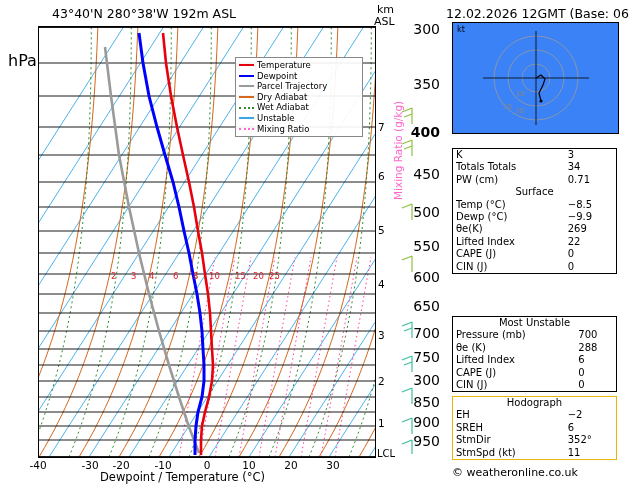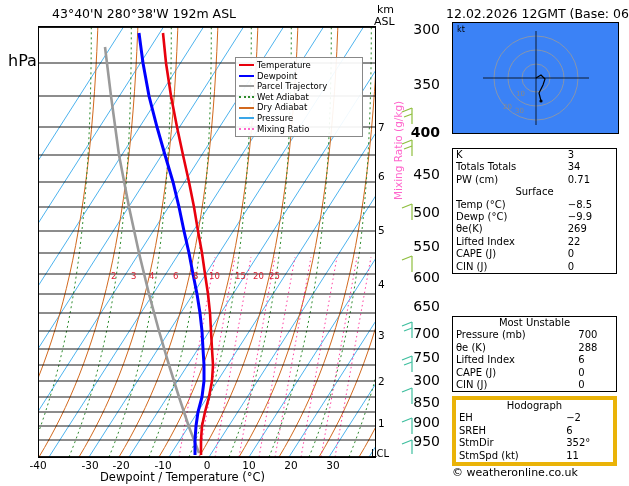--- a/index.html
+++ b/index.html
@@ -15,21 +15,21 @@
 
   #plot{position:absolute;left:38px;top:26px;width:336px;height:430px;border:1px solid #000;background:#fff;overflow:hidden;}
   #plot svg{position:absolute;left:0;top:0;}
 
   .ylab{position:absolute;right:0;font-size:14px;color:#000;text-align:right;width:34px;}
   .xlab{position:absolute;font-size:10.5px;color:#000;text-align:center;width:30px;}
   .kmlab{position:absolute;left:378px;font-size:10.5px;color:#000;}
   #xaxis-title{position:absolute;left:100px;top:470px;font-size:11.5px;color:#000;}
   #mixing-title{position:absolute;left:392px;top:200px;font-size:10.5px;color:#ff66cc;
       transform:rotate(-90deg);transform-origin:left top;white-space:nowrap;}
-  #lcl-label{position:absolute;left:359px;top:448px;font-size:10px;color:#000;padding-left:12px;}
+  #lcl-label{position:absolute;left:377px;top:448px;font-size:10px;color:#000;}
 
   
   #legend{position:absolute;left:196px;top:30px;width:120px;background:rgba(255,255,255,.92);
       border:1px solid #888;padding:2px 3px;font-size:8.5px;line-height:10.6px;}
   #legend .row{display:flex;align-items:center;gap:3px;}
   #legend .sw{width:15px;height:0;border-top-width:2px;border-top-style:solid;}
   #legend .sw.dashed{border-top-style:dotted;}
 
   
   .mr{position:absolute;font-size:8.5px;color:#d23;}
@@ -39,21 +39,21 @@
   #date-title{position:absolute;left:2px;top:6px;font-size:12.5px;color:#000;white-space:nowrap;}
   #hodo-box{position:absolute;left:8px;top:22px;width:165px;height:110px;border:1px solid #000;background:#3b82f6;}
   #kt-label{position:absolute;left:4px;top:2px;font-size:8px;color:#000;}
 
   table.info{position:absolute;border-collapse:collapse;font-size:10px;background:#fff;}
   table.info td{padding:0 3px;line-height:12.4px;white-space:nowrap;}
   table.info td.v{text-align:left;}
   .sect{text-align:center;}
   #tbl1{left:8px;top:148px;width:165px;border:1px solid #000;}
   #tbl2{left:8px;top:316px;width:165px;border:1px solid #000;}
-  #tbl3{left:8px;top:396px;width:165px;border:4px solid #eab308;}
+  #tbl3{left:8px;top:396px;width:165px;border:1px solid #eab308;}
 
   #credit{position:absolute;left:452px;top:466px;font-size:11px;color:#000;}
   .cpy{font-size:11px;text-align:center;}
 </style>
 </head>
 <body>
 
 <div class="root">
 
   <div id="skewt-panel">
@@ -175,30 +175,30 @@
         </div>
         <div class="row">
           <span class="sw" style="border-top-color:#0000ff;"></span>
           <span>Dewpoint</span>
         </div>
         <div class="row">
           <span class="sw" style="border-top-color:#9a9a9a;"></span>
           <span>Parcel Trajectory</span>
         </div>
         <div class="row">
+          <span class="sw" style="border-top-color:#d2691e;"></span>
+          <span>Dry Adiabat</span>
+        </div>
+        <div class="row">
           <span class="sw dashed" style="border-top-color:#2e8b2e;"></span>
           <span>Wet Adiabat</span>
         </div>
         <div class="row">
-          <span class="sw" style="border-top-color:#d2691e;"></span>
-          <span>Dry Adiabat</span>
-        </div>
-        <div class="row">
           <span class="sw" style="border-top-color:#3aa6e8;"></span>
-          <span>Pressure</span>
+          <span>Unstable</span>
         </div>
         <div class="row">
           <span class="sw dashed" style="border-top-color:#ff66cc;"></span>
           <span>Mixing Ratio</span>
         </div>
       </div>
     </div>
 
     <div class="ylab" style="top:21px;">300</div>
     <div class="ylab" style="top:76px;">350</div>

